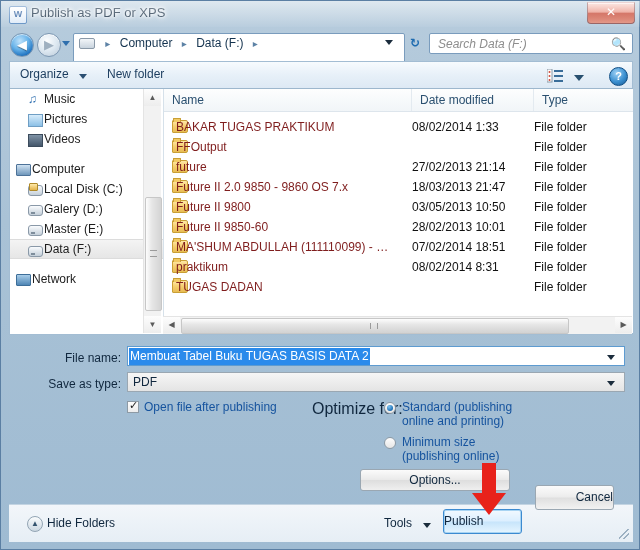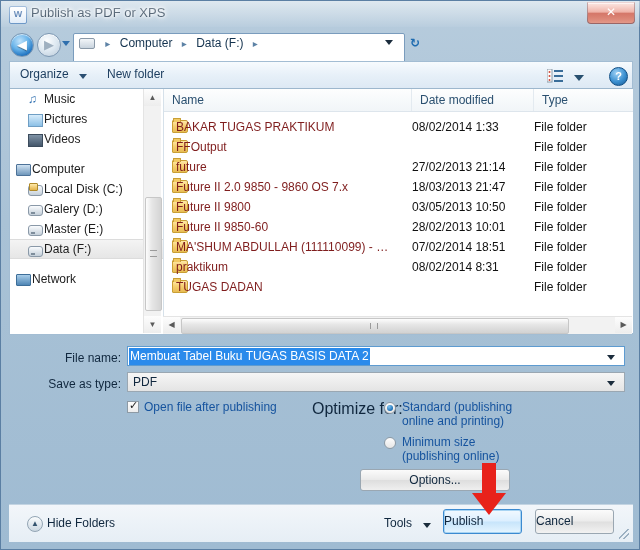--- a/index.html
+++ b/index.html
@@ -339,24 +339,24 @@
     border-top:5px solid #1b2c3c;cursor:pointer;
   }
   #publish-button{
     position:absolute;left:442px;top:508px;width:79px;height:25px;
     background:linear-gradient(180deg,#f2f9ff 0%,#dcefff 48%,#c7e5fb 52%,#e6f5ff 100%);
     border:1px solid #3c8ad0;border-radius:3px;box-sizing:border-box;
     box-shadow:0 0 0 1px #a8d4f3 inset;
     font-size:12px;color:#10273e;text-align:left;line-height:23px;cursor:pointer;
   }
   #cancel-button{
-    position:absolute;left:534px;top:508px;width:79px;height:25px;
+    position:absolute;left:534px;top:484px;width:79px;height:25px;
     background:linear-gradient(180deg,#fbfbfb,#ececec 48%,#dfdfdf 52%,#f2f2f2);
     border:1px solid #9aa7b2;border-radius:3px;box-sizing:border-box;
-    font-size:12px;color:#10273e;text-align:left;line-height:23px;cursor:pointer;
+    font-size:12px;color:#10273e;text-align:right;line-height:23px;cursor:pointer;
   }
   #resize-grip{
     position:absolute;right:4px;bottom:3px;width:10px;height:10px;
     background:
       linear-gradient(135deg,transparent 45%,#9bb0c2 45%,#9bb0c2 55%,transparent 55%),
       linear-gradient(135deg,transparent 70%,#9bb0c2 70%,#9bb0c2 80%,transparent 80%);
     cursor:nwse-resize;
   }
   
   #red-arrow{position:absolute;left:471px;top:462px;width:34px;height:52px;pointer-events:none;}
@@ -394,20 +394,24 @@
       <span class="crumb-ico"></span>
       <span class="sep">▸</span>
       <span class="crumb">Computer</span>
       <span class="sep">▸</span>
       <span class="crumb">Data (F:)</span>
       <span class="sep">▸</span>
     </div>
     <div id="address-dropdown"></div>
     <div id="refresh-button">↻</div>
 
+    <div id="searchbox">
+      <div id="search-input-text">Search Data (F:)</div>
+      <div id="search-icon">🔍</div>
+    </div>
   </div>
 
   <div id="commandbar">
     <div id="organize-button">Organize</div>
     <div id="organize-caret"></div>
     <div id="newfolder-button">New folder</div>
     <svg id="view-icon" viewBox="0 0 16 14">
       <rect x="0" y="0" width="5" height="13" fill="#fdfdfd" stroke="#8a9aa8"></rect>
       <circle cx="2.5" cy="3" r="1" fill="#d04a3a"></circle>
       <circle cx="2.5" cy="7" r="1" fill="#d04a3a"></circle>

